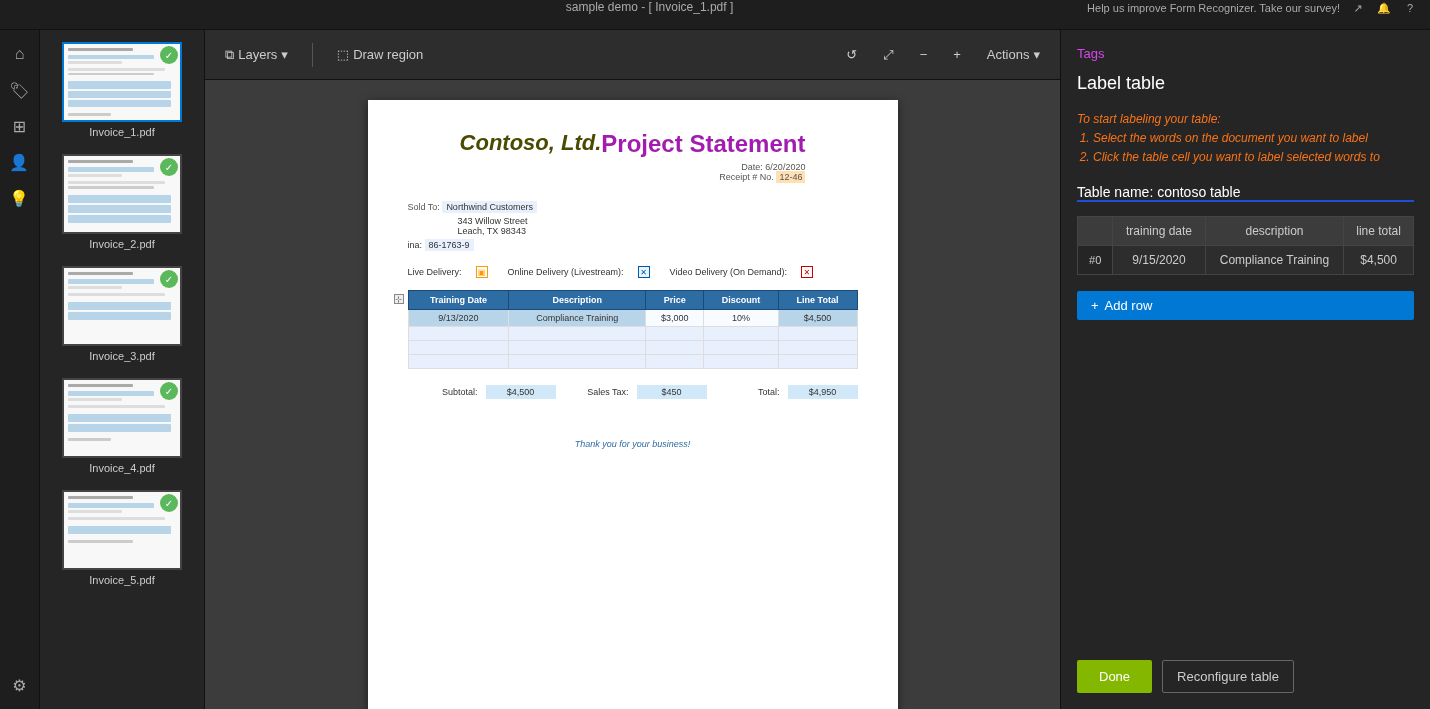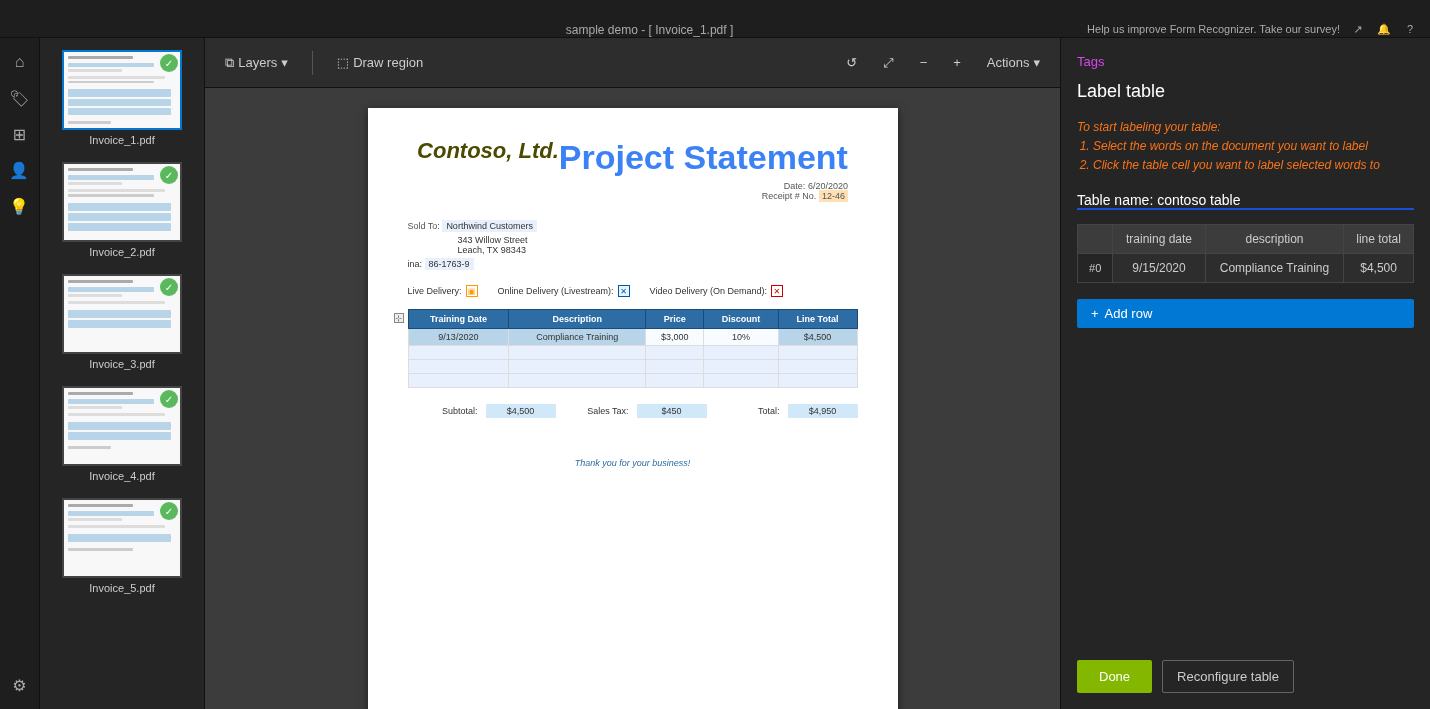--- a/index.html
+++ b/index.html
@@ -1,23 +1,23 @@
 <!DOCTYPE html>
 <html><head>
   <meta charset="utf-8">
   <style>
     * { box-sizing: border-box; margin: 0; padding: 0; }
     body { font-family: 'Segoe UI', Arial, sans-serif; background: #2d2d2d; color: #ccc; height: 709px; width: 1430px; overflow: hidden; display: flex; flex-direction: column; }
 
     
     .top-bar {
       background: #1e1e1e;
-      height: 38px;
-      display: flex;
-      align-items: flex-end;
+      height: 30px;
+      display: flex;
+      align-items: flex-start;
       justify-content: space-between;
       padding: 0 12px;
       font-size: 12px;
       color: #aaa;
       border-bottom: 1px solid #111;
     }
     .top-bar-title { flex: 1; text-align: center; }
     .top-bar-right { display: flex; align-items: center; gap: 10px; font-size: 11px; }
     .top-bar-icon { width: 16px; height: 16px; display: inline-flex; align-items: center; justify-content: center; cursor: pointer; color: #aaa; }
 
@@ -171,37 +171,37 @@
       align-items: flex-start;
       margin-bottom: 20px;
     }
     .invoice-logo {
       font-size: 22px;
       font-weight: bold;
       color: #4a4a00;
       font-style: italic;
     }
     .invoice-title {
-      font-size: 34px;
+      font-size: 24px;
       font-weight: bold;
-      color: #3b82f6;
+      color: #a21caf;
     }
     .invoice-meta { text-align: right; font-size: 9px; margin-top: 4px; color: #555; }
     .invoice-meta .highlight { background: #ffe0b2; padding: 1px 3px; }
     .sold-to { margin-bottom: 16px; font-size: 9px; }
     .sold-to .label { color: #555; }
     .sold-to .value { background: #e8f0fe; padding: 1px 4px; display: inline; }
     .delivery-section {
       display: flex;
       gap: 20px;
       margin-bottom: 12px;
       font-size: 9px;
       align-items: center;
     }
-    .delivery-item { display: flex; align-items: center; gap: 4px; }
+    .delivery-item { display: flex; align-items: center; gap: 14px; }
     .delivery-box {
       width: 12px; height: 12px;
       border: 1px solid #999;
       display: inline-flex;
       align-items: center;
       justify-content: center;
       font-size: 8px;
     }
     .delivery-box.orange { border-color: #ff9900; color: #ff9900; }
     .delivery-box.blue { border-color: #0056b3; color: #0056b3; background: #e8f4fc; }

